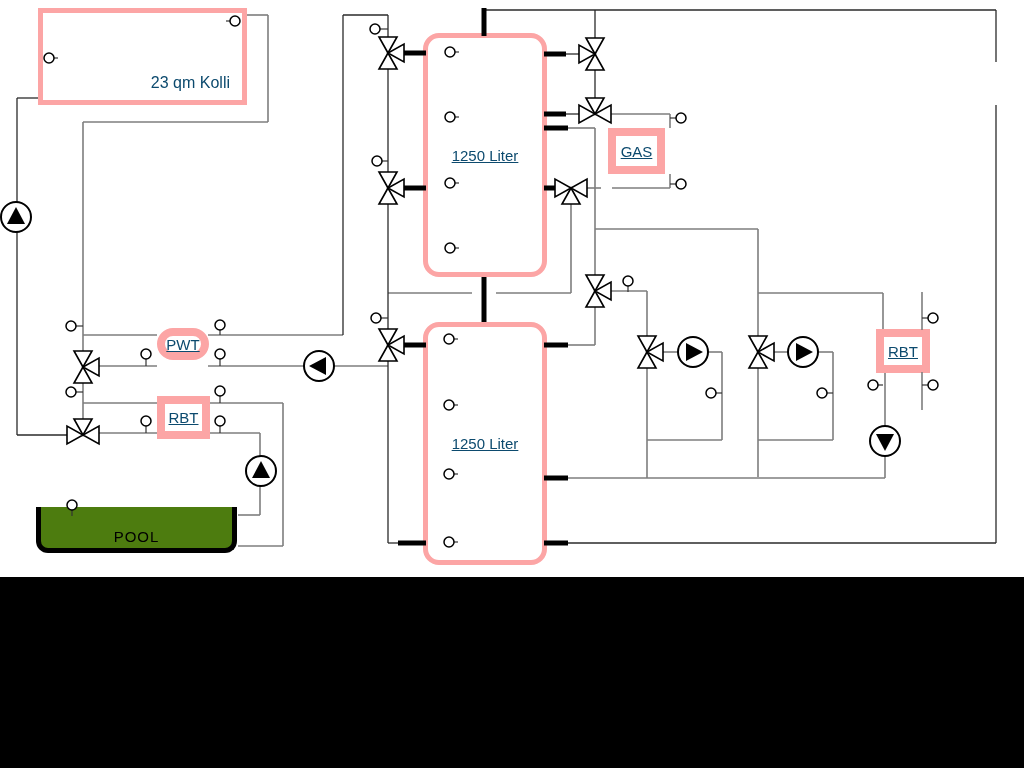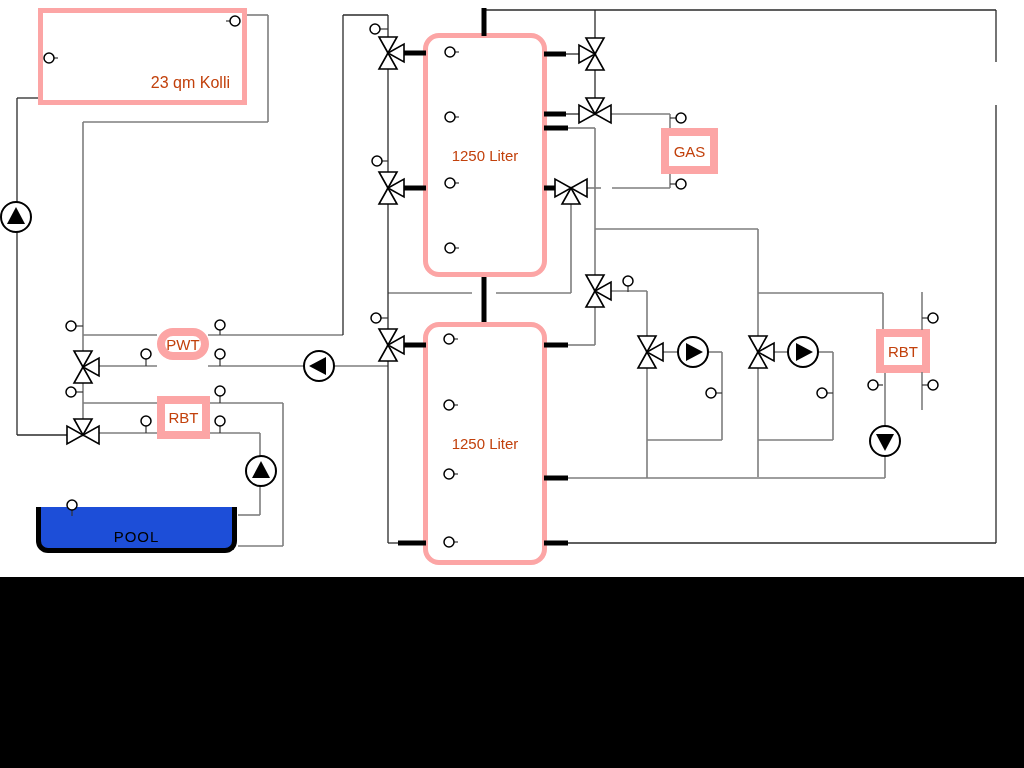--- a/index.html
+++ b/index.html
@@ -1,25 +1,25 @@
 <!DOCTYPE html>
 <html><head>
 <meta charset="utf-8">
 <style>
   html,body{margin:0;padding:0;background:#fff;}
   #stage{position:relative;width:1024px;height:768px;background:#ffffff;overflow:hidden;
          font-family:"Liberation Sans",sans-serif;}
   .box{position:absolute;box-sizing:border-box;background:#fff;border:8px solid #fca5a5;
-       display:flex;align-items:center;justify-content:center;font-size:15px;color:#c2410c;}
+       display:flex;align-items:center;justify-content:center;font-size:15px;color:#0c4a6e;text-decoration:underline;}
   .thick{border-width:5px;}
   .rounded{border-radius:16px;}
   #kolli-label{position:absolute;right:12px;bottom:8px;font-size:16px;}
   #pool{position:absolute;box-sizing:border-box;left:36px;top:507px;width:201px;height:46px;
         border:5px solid #000;border-top:none;border-bottom-left-radius:12px;
-        border-bottom-right-radius:12px;background:#1d4ed8;}
+        border-bottom-right-radius:12px;background:#4d7c0f;}
   #pool-label{position:absolute;left:0;right:0;bottom:3px;text-align:center;
               font-size:15px;letter-spacing:1px;}
   #piping{position:absolute;left:0;top:0;pointer-events:none;}
   #letterbox{position:absolute;left:0;top:577px;width:1024px;height:191px;background:#000;}
 </style>
 </head>
 <body>
 
 <div id="stage">
 
@@ -28,21 +28,21 @@
   </div>
 
   <div class="box thick rounded" style="left:423px;top:33px;width:124px;height:244px;">
     <span>1250 Liter</span>
   </div>
 
   <div class="box thick rounded" style="left:423px;top:322px;width:124px;height:243px;">
     <span>1250 Liter</span>
   </div>
 
-  <div class="box" style="left:661px;top:128px;width:57px;height:46px;">
+  <div class="box" style="left:608px;top:128px;width:57px;height:46px;">
     <span>GAS</span>
   </div>
 
 
   <div class="box" style="left:157px;top:328px;width:52px;height:32px;border-radius:20px;">
     <span>PWT</span>
   </div>
 
   <div class="box" style="left:157px;top:396px;width:53px;height:43px;">
     <span>RBT</span>

